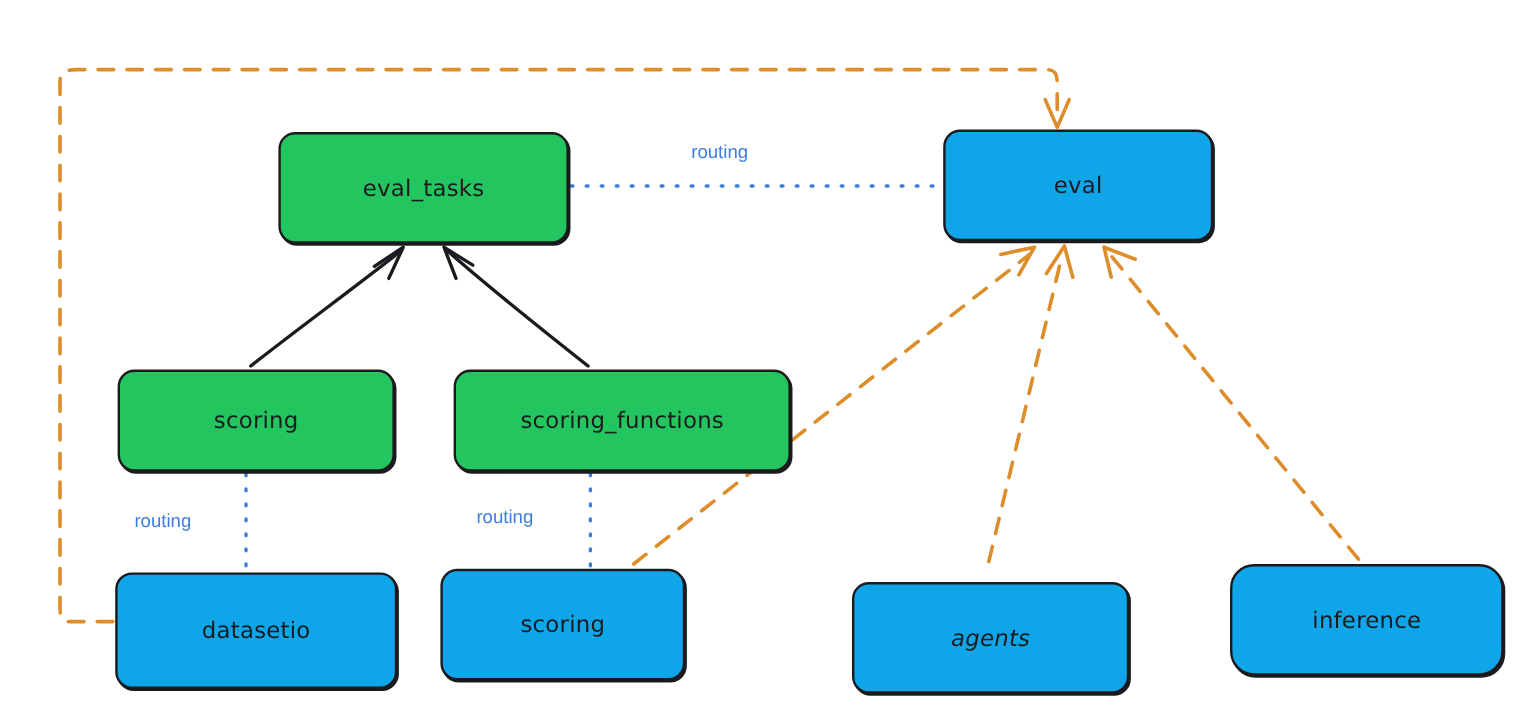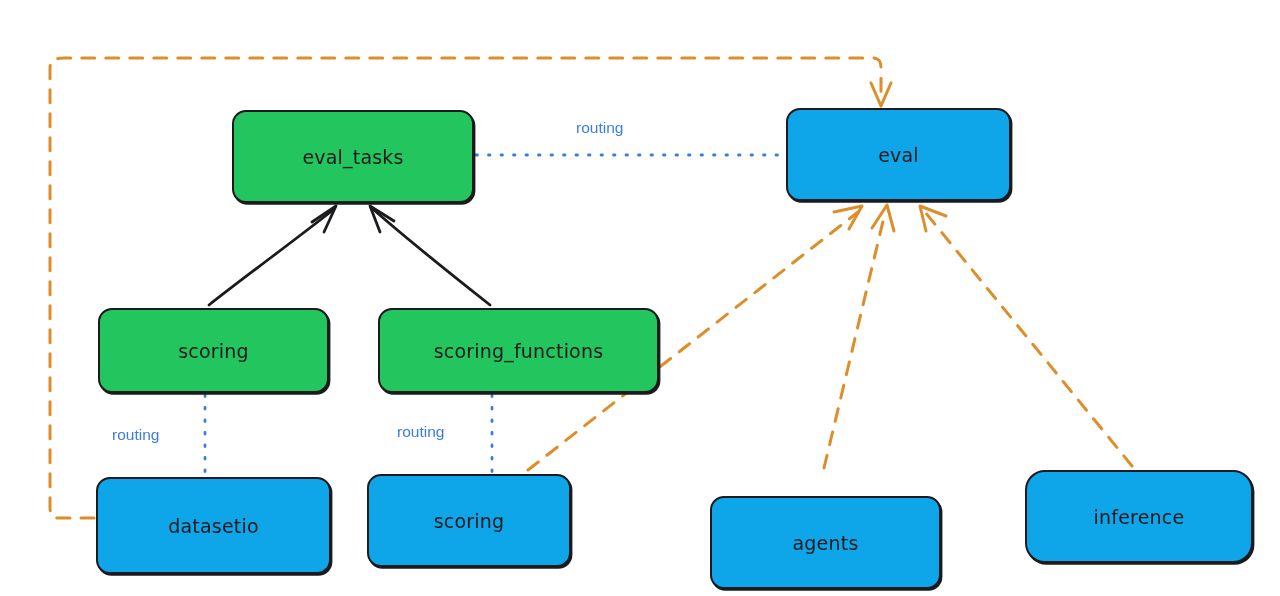--- a/index.html
+++ b/index.html
@@ -123,21 +123,21 @@
   </div>
 
   <div class="node green" style="left:96px; top:477px; width:235px; height:97px;">
     <span class="node-label">datasetio</span>
   </div>
 
   <div class="node green" style="left:367px; top:474px; width:204px; height:93px;">
     <span class="node-label">scoring</span>
   </div>
 
-  <div class="node green" style="left:710px; top:496px; width:231px; height:93px;">
+  <div class="node green" style="left:710px; top:485px; width:231px; height:93px;font-style:italic;">
     <span class="node-label">agents</span>
   </div>
 
   <div class="node green" style="left:1025px; top:470px; width:228px; height:93px;border-radius:20px;">
     <span class="node-label">inference</span>
   </div>
 
   <div class="edge-label" style="left:576px; top:119px;">routing</div>
 
   <div class="edge-label" style="left:112px; top:426px;">routing</div>

